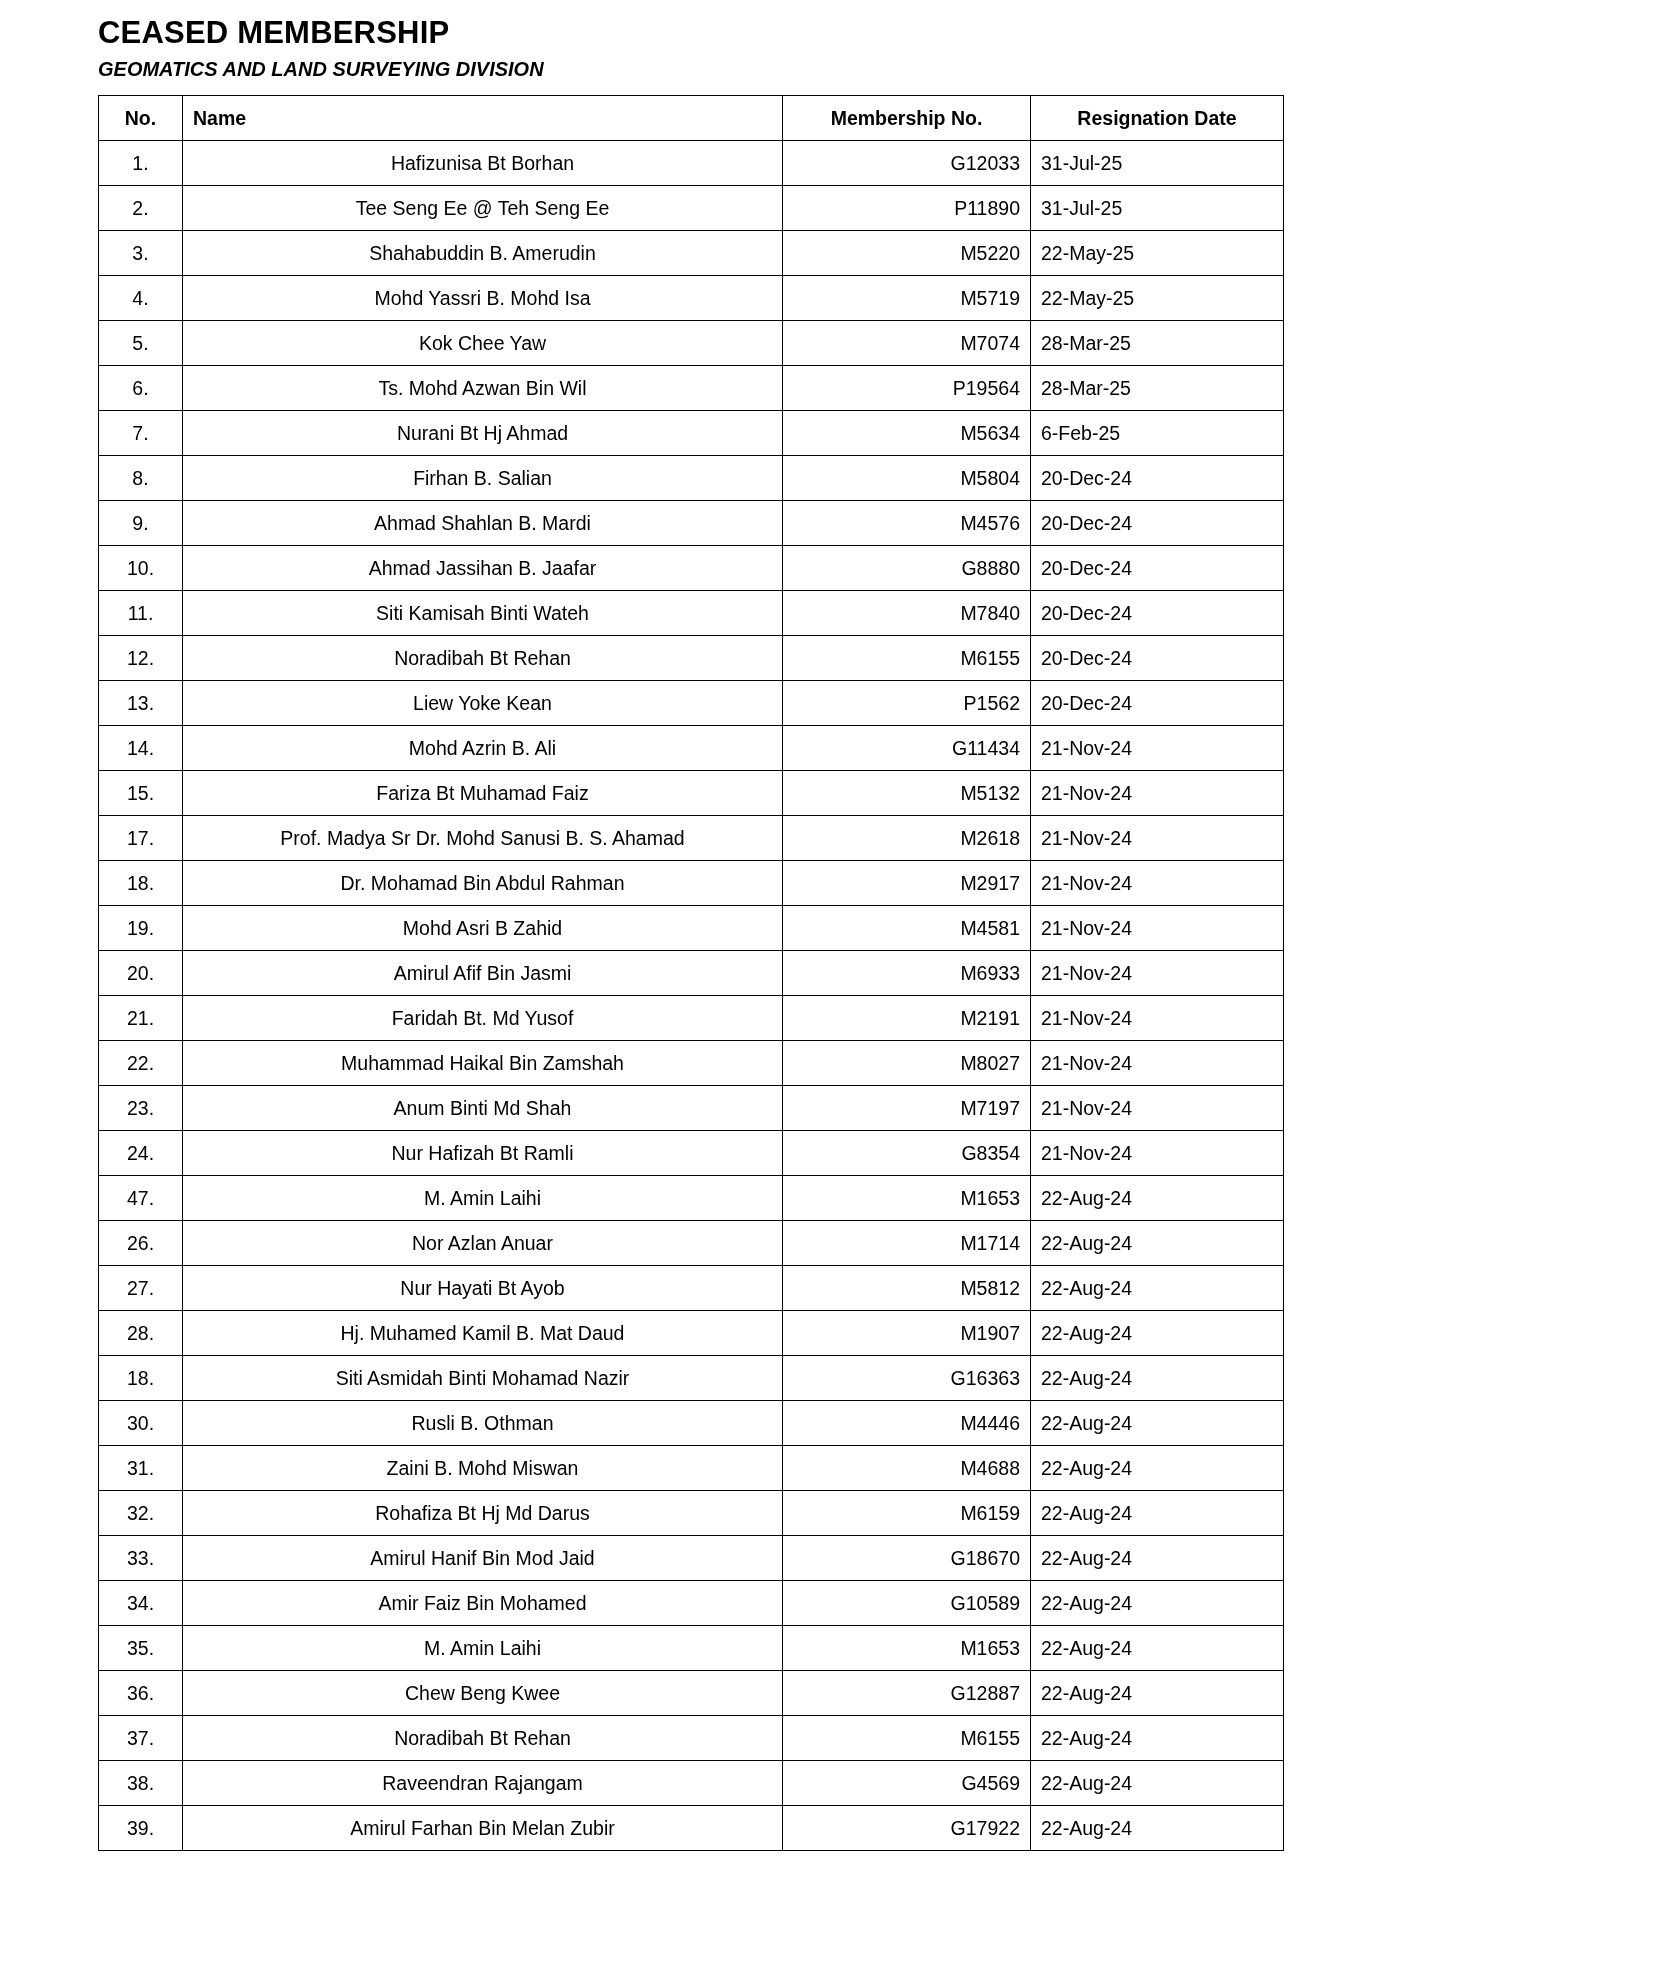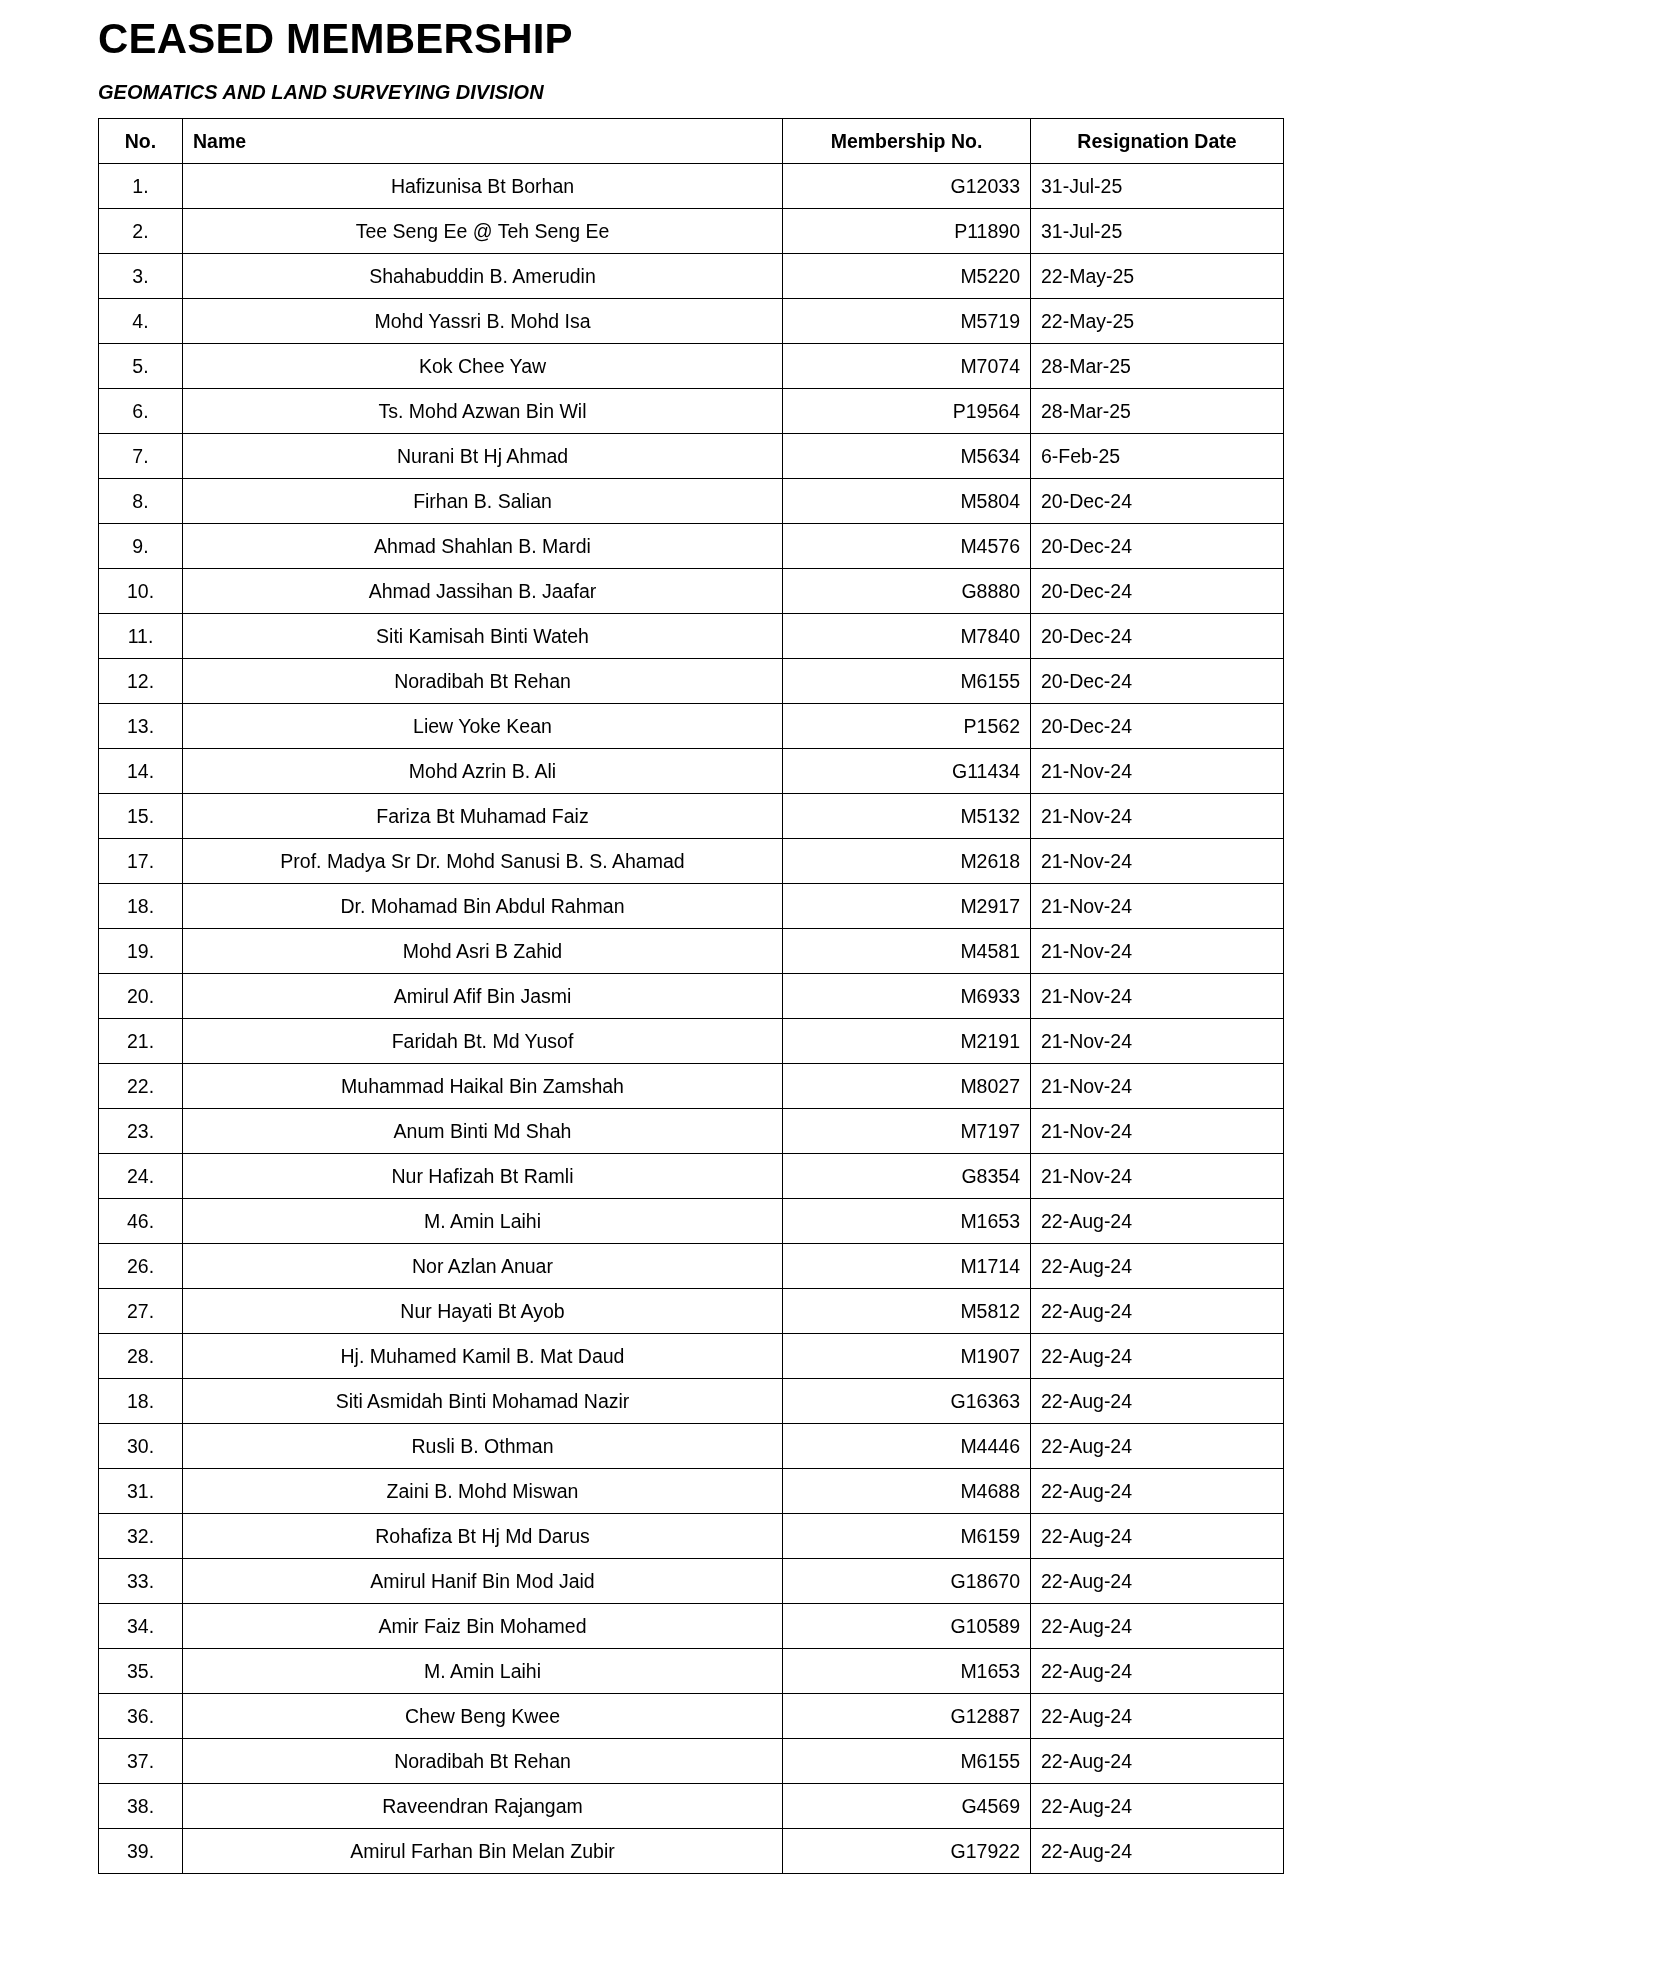--- a/index.html
+++ b/index.html
@@ -12,24 +12,24 @@
     min-height: 1967px;
     font-family: "Liberation Sans", sans-serif;
     color: #000000;
     -webkit-font-smoothing: antialiased;
   }
   .page {
     box-sizing: border-box;
     padding: 14px 74px 0 98px;
   }
   .doc-title {
-    font-size: 42px;
+    font-size: 31px;
     font-weight: bold;
     letter-spacing: 0.2px;
-    margin: 0 0 16px 0;
+    margin: 0 0 6px 0;
     line-height: 1.2;
   }
   .doc-subtitle {
     font-size: 20px;
     font-weight: bold;
     font-style: italic;
     margin: 0 0 14px 0;
     line-height: 1.2;
   }
   table.ceased-table {
@@ -218,21 +218,21 @@
           <td class="t-memno">M7197</td>
           <td class="t-resdate">21-Nov-24</td>
         </tr>
         <tr>
           <td class="t-no">24.</td>
           <td class="t-name">Nur Hafizah Bt Ramli</td>
           <td class="t-memno">G8354</td>
           <td class="t-resdate">21-Nov-24</td>
         </tr>
         <tr>
-          <td class="t-no">46.</td>
+          <td class="t-no">47.</td>
           <td class="t-name">M. Amin Laihi</td>
           <td class="t-memno">M1653</td>
           <td class="t-resdate">22-Aug-24</td>
         </tr>
         <tr>
           <td class="t-no">26.</td>
           <td class="t-name">Nor Azlan Anuar</td>
           <td class="t-memno">M1714</td>
           <td class="t-resdate">22-Aug-24</td>
         </tr>

